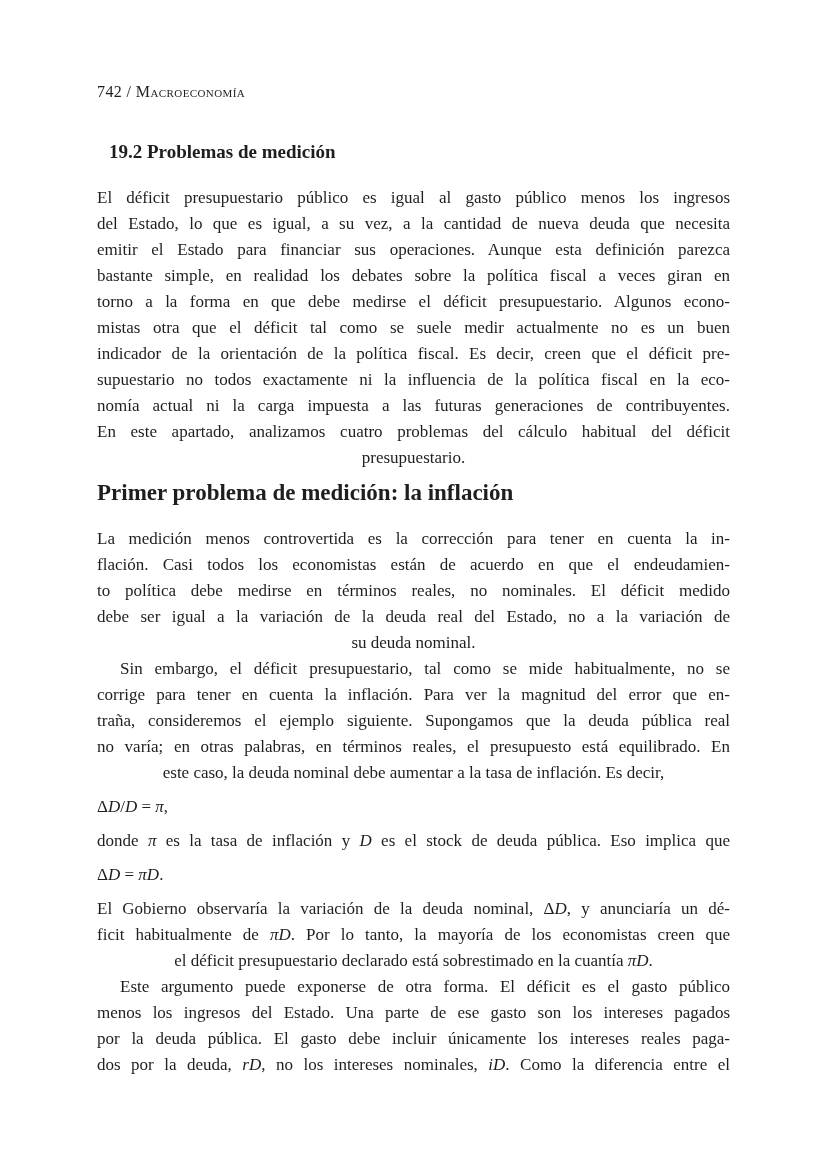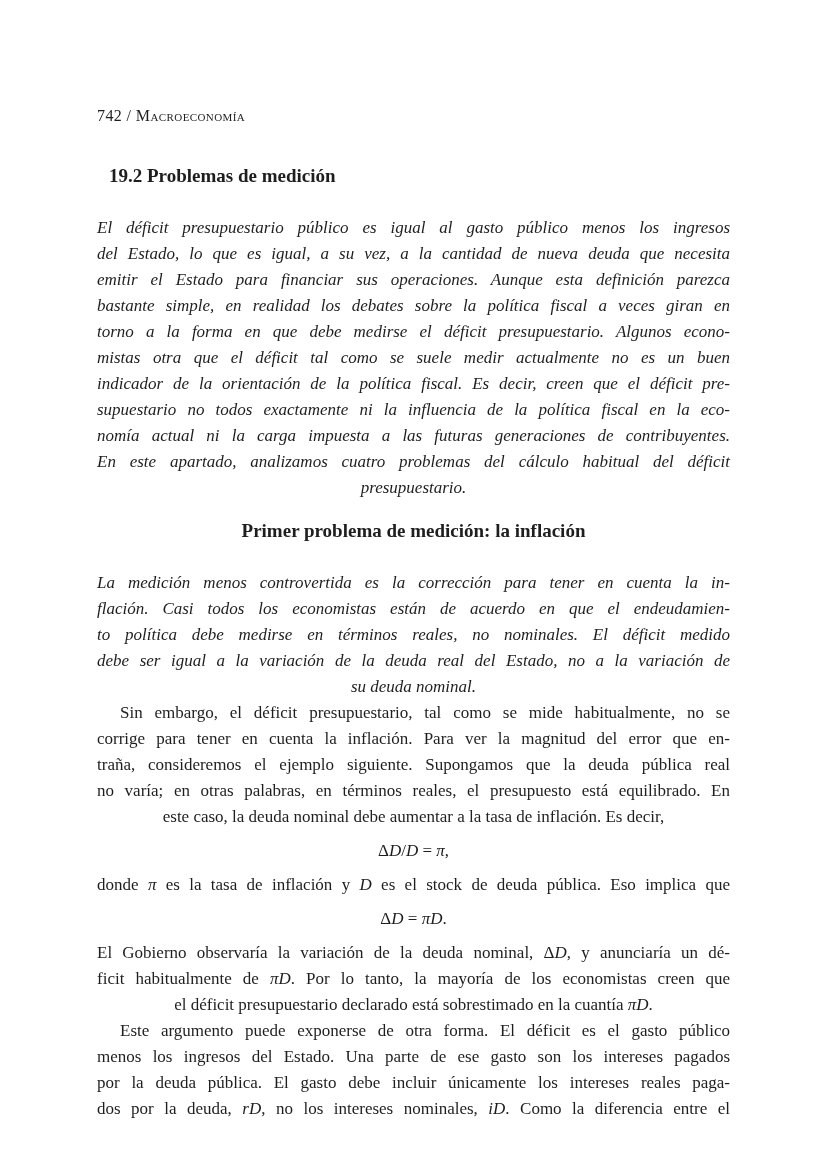--- a/index.html
+++ b/index.html
@@ -11,63 +11,61 @@
     width: 828px;
     height: 1168px;
     overflow: hidden;
     font-family: "Liberation Serif", "DejaVu Serif", serif;
     color: #1e1e1e;
   }
   .page {
     box-sizing: border-box;
     width: 828px;
     height: 1168px;
-    padding: 108px 98px 0 97px;
+    padding: 84px 98px 0 97px;
     background: #ffffff;
   }
   .running-head {
     font-size: 16px;
     font-variant: small-caps;
     letter-spacing: 0.4px;
     line-height: 16px;
   }
   .section-title {
     font-size: 19px;
     font-weight: bold;
     line-height: 23px;
     margin: 40px 0 0 12px;
   }
   .subsection-title {
-    font-size: 19px;
+    font-size: 23px;
     font-weight: bold;
     line-height: 23px;
-    margin: 18px 0 0 0;
-    text-align: center;
+    margin: 10px 0 0 0;
   }
   .para {
     font-size: 17px;
     margin: 0;
   }
-  .para.after-heading { margin-top: 28px; font-style: italic; }
+  .para.after-heading { margin-top: 22px; }
   .line {
     line-height: 26px;
     text-align: center;
   }
   .line.full {
     text-align: justify;
     text-align-last: justify;
   }
   .para.indent-first .line:first-child {
     text-indent: 23px;
   }
   .var { font-style: italic; }
   .formula {
     font-size: 17px;
     line-height: 26px;
-    text-align: center;
     margin: 8px 0;
   }
 </style>
 </head>
 <body>
 
 <div class="page">
 
   <div class="running-head">742 / Macroeconomía</div>
 

